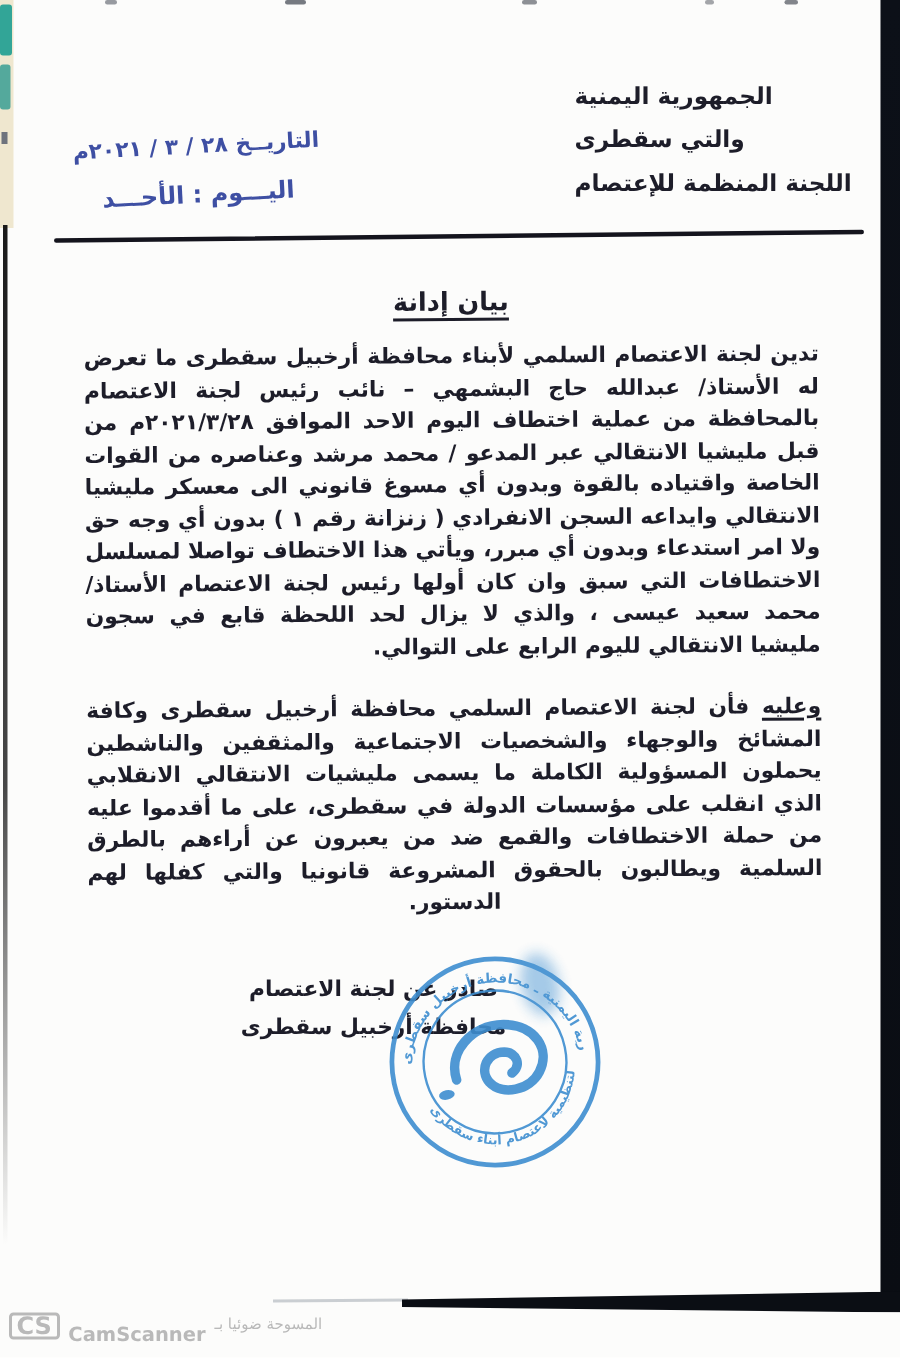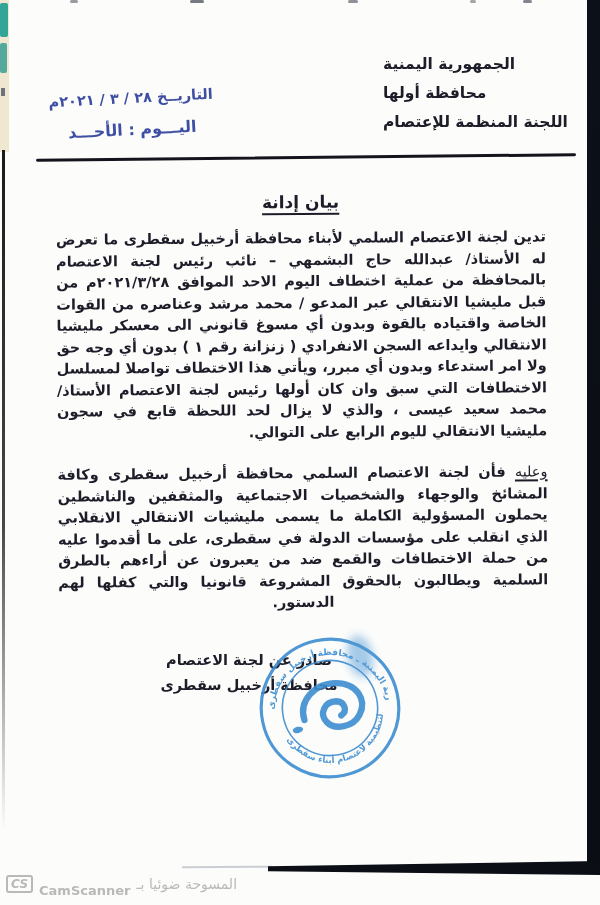--- a/index.html
+++ b/index.html
@@ -39,33 +39,33 @@
   .divider{position:absolute;left:36px;top:156px;width:540px;height:3px;
     background:var(--rule,#14141d);transform:rotate(-.6deg);border-radius:2px;}
   
   .content{position:absolute;left:57px;top:192px;width:490px;direction:rtl;
     color:var(--ink,#1d1d29);transform:rotate(-.4deg);}
   .title{text-align:center;font-weight:800;font-size:17px;margin:0 0 16px 0;
     text-decoration:underline;text-decoration-thickness:2px;text-underline-offset:5px;}
   .para{font-size:14.5px;font-weight:700;line-height:21.5px;text-align:justify;margin:0;}
   .para.p1{text-align-last:right;}
   .para.p2{margin-top:20px;text-align-last:center;}
-  .lead{font-weight:400;text-decoration:underline;text-decoration-thickness:2px;text-underline-offset:3px;}
+  .lead{font-weight:700;text-decoration:underline;text-decoration-thickness:2px;text-underline-offset:3px;}
   
   .signature{position:absolute;left:158px;top:648px;width:182px;text-align:center;direction:rtl;
     color:var(--ink,#1d1d29);font-weight:700;font-size:14.5px;line-height:25px;}
   .stamp{position:absolute;left:256px;top:634px;width:148px;height:148px;
     transform:rotate(-12deg);opacity:.9;}
   
   .watermark{position:absolute;left:6px;bottom:7px;display:flex;align-items:center;gap:6px;
     color:var(--watermark-gray,#b9b9b9);}
-  .cs-box{border:2px solid currentColor;border-radius:3px;font-size:12px;font-weight:800;
-    padding:0 3px;line-height:14px;font-style:italic;}
+  .cs-box{border:2px solid currentColor;border-radius:3px;font-size:16px;font-weight:800;
+    padding:0 3px;line-height:14px;}
   .cs-brand{font-size:13px;font-weight:600;margin-top:14px;}
-  .cs-ar{font-size:14px;direction:rtl;}
+  .cs-ar{font-size:10px;direction:rtl;}
 </style>
 </head>
 <body>
 
 <div id="canvas">
 
   <div class="left-beige"></div>
   <div class="teal-a"></div>
   <div class="teal-b"></div>
   <div class="teal-c"></div>
@@ -74,21 +74,21 @@
   <div class="top-marks">
     <span class="tm1"></span>
       <span class="tm2"></span>
       <span class="tm3"></span>
       <span class="tm4"></span>
       <span class="tm5"></span>
   </div>
 
   <div class="org-block">
     <div>الجمهورية اليمنية</div>
-    <div>محافظة أولها</div>
+    <div>والتي سقطرى</div>
     <div>اللجنة المنظمة للإعتصام</div>
   </div>
 
 
   <div class="date-block">
     <div>التاريــخ ٢٨ / ٣ / ٢٠٢١م</div>
     <div class="day">اليـــوم : الأحـــد</div>
   </div>
 
   <div class="divider"></div>

